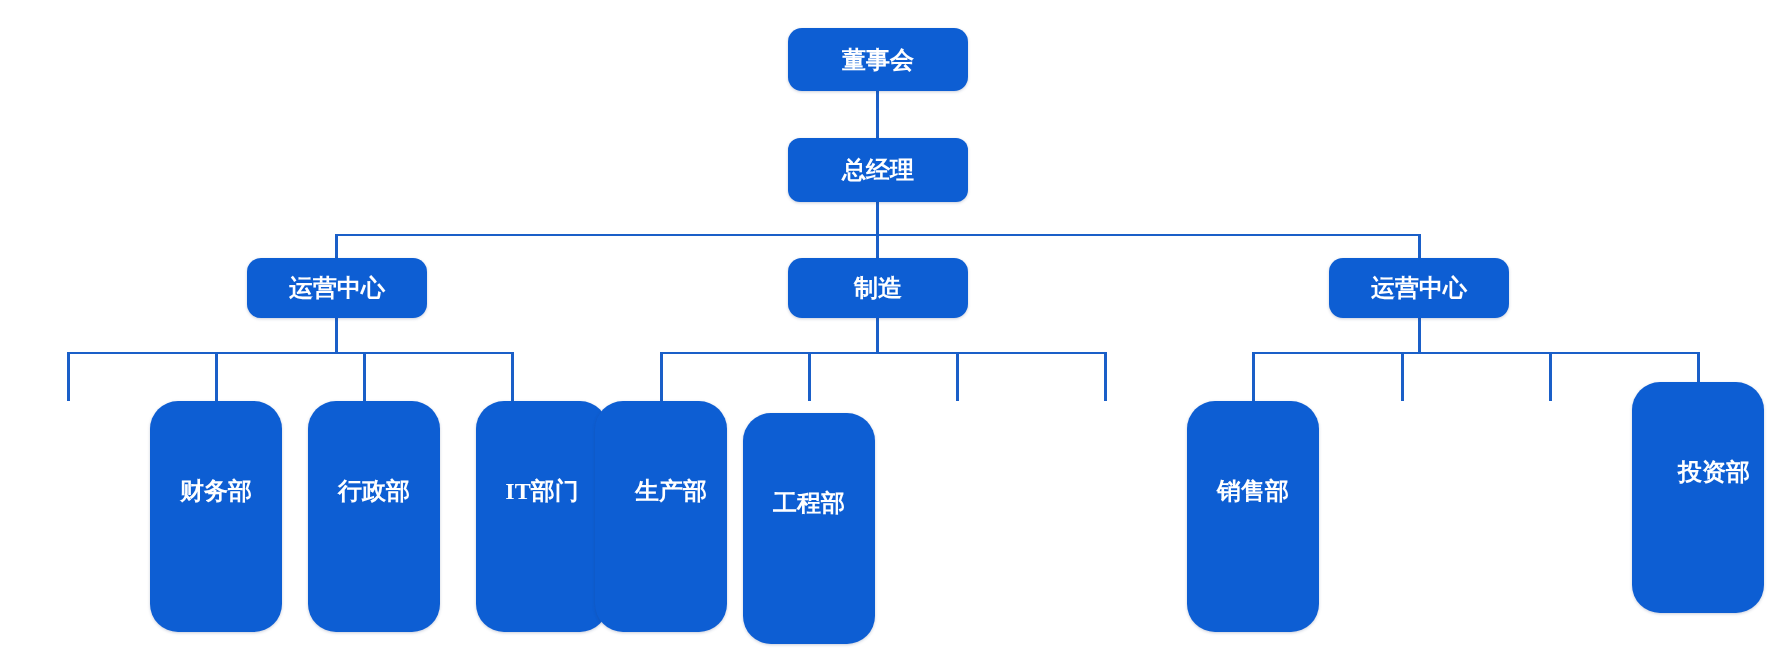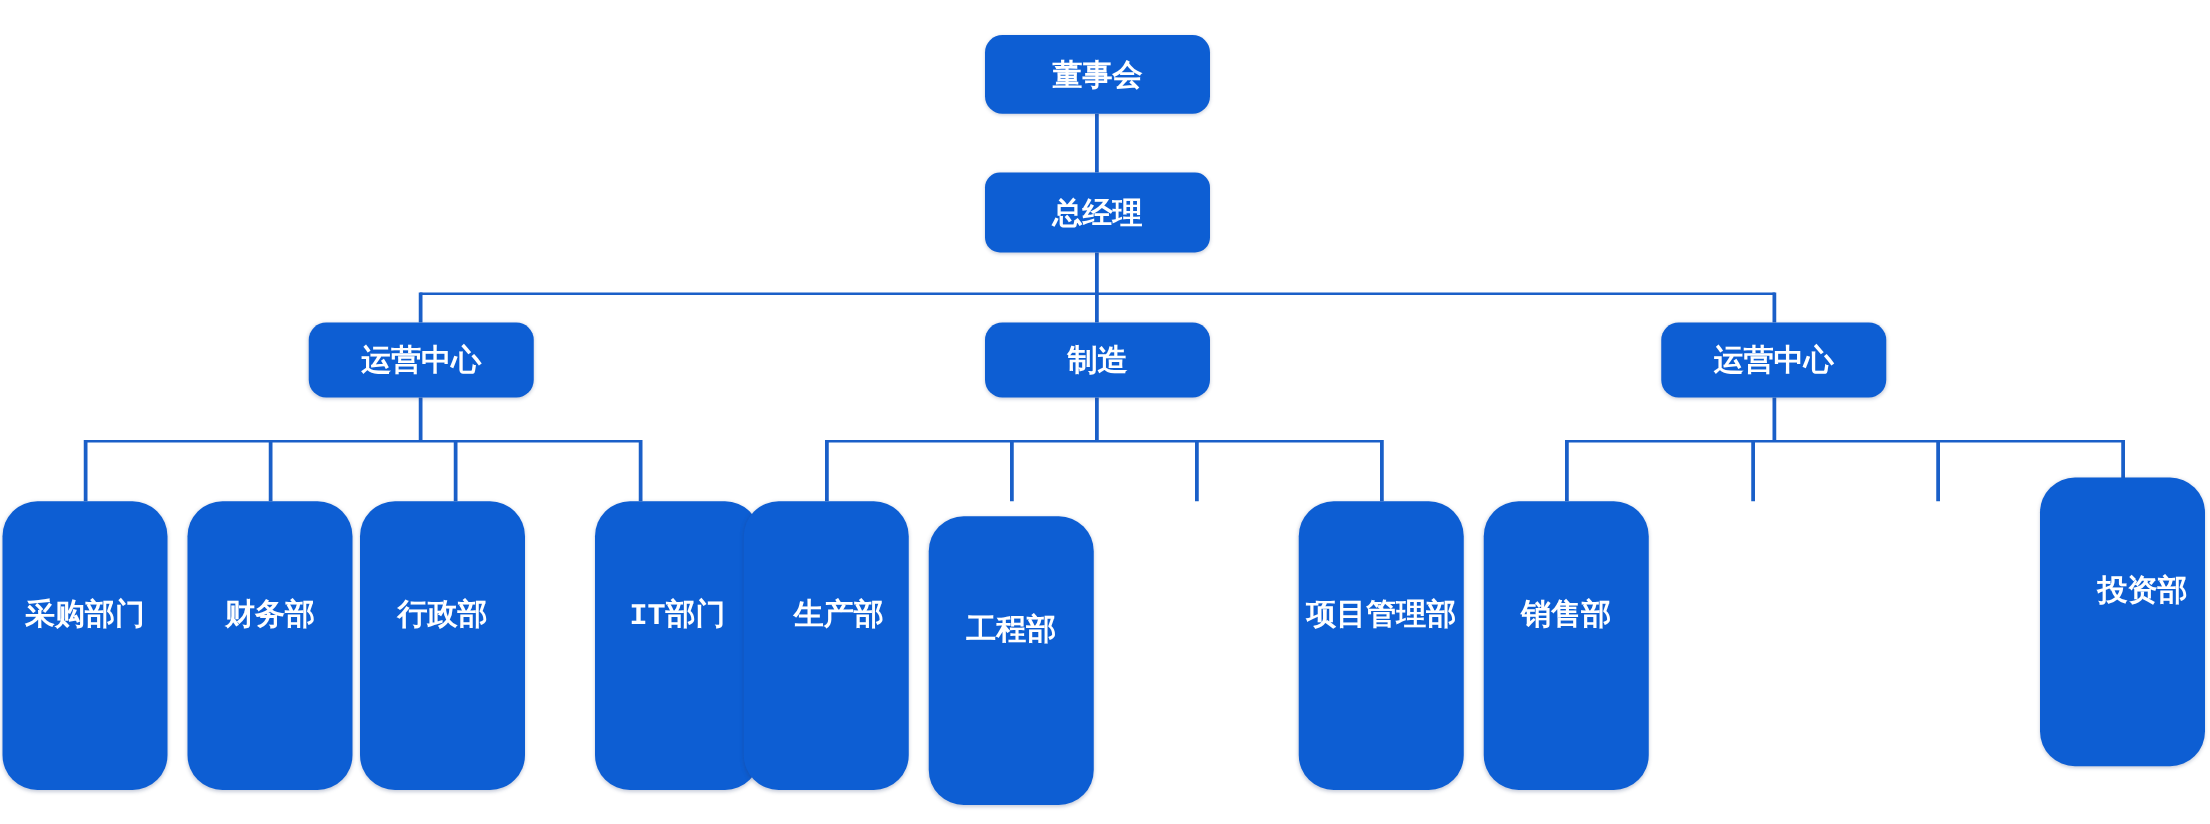--- a/index.html
+++ b/index.html
@@ -7,21 +7,21 @@
     --node-text:#ffffff;
     --connector:#1a5fc8;
     --background:#ffffff;
   }
   html,body{margin:0;padding:0;background:var(--background);}
   #canvas{
     position:relative;
     width:1768px;height:659px;
     background:var(--background);
     overflow:hidden;
-    font-family:Liberation Mono, monospace;
+    font-family:Liberation Serif, serif;
   }
   .node{
     position:absolute;
     background:var(--node-fill);
     color:var(--node-text);
     font-weight:bold;
     font-size:24px;
     display:flex;
     align-items:center;
     justify-content:center;
@@ -76,25 +76,23 @@
   <div class="conn v" style="left:1697px;top:352px;height:49px;"></div>
 
   <div class="node lvl l1" style="left:788px;top:28px;">董事会</div>
 
   <div class="node lvl l2" style="left:788px;top:138px;">总经理</div>
 
   <div class="node lvl l3" style="left:247px;top:258px;">运营中心</div>
   <div class="node lvl l3" style="left:788px;top:258px;">制造</div>
   <div class="node lvl l3" style="left:1329px;top:258px;">运营中心</div>
 
-  <div class="node leaf" style="left:2px;top:401px;">采购部门</div>
   <div class="node leaf" style="left:150px;top:401px;">财务部</div>
-  <div class="node leaf" style="left:288px;top:401px;">行政部</div>
+  <div class="node leaf" style="left:308px;top:401px;">行政部</div>
   <div class="node leaf" style="left:446px;top:401px;margin-left:30px;">IT部门</div>
 
   <div class="node leaf" style="left:595px;top:401px;padding-left:20px;">生产部</div>
   <div class="node leaf" style="left:743px;top:413px;text-align:center;">工程部</div>
-  <div class="node leaf" style="left:1039px;top:401px;">项目管理部</div>
 
   <div class="node leaf" style="left:1187px;top:401px;">销售部</div>
   <div class="node leaf" style="left:1632px;top:382px;padding-left:32px;">投资部</div>
 
 </div>
 
 </body></html>

